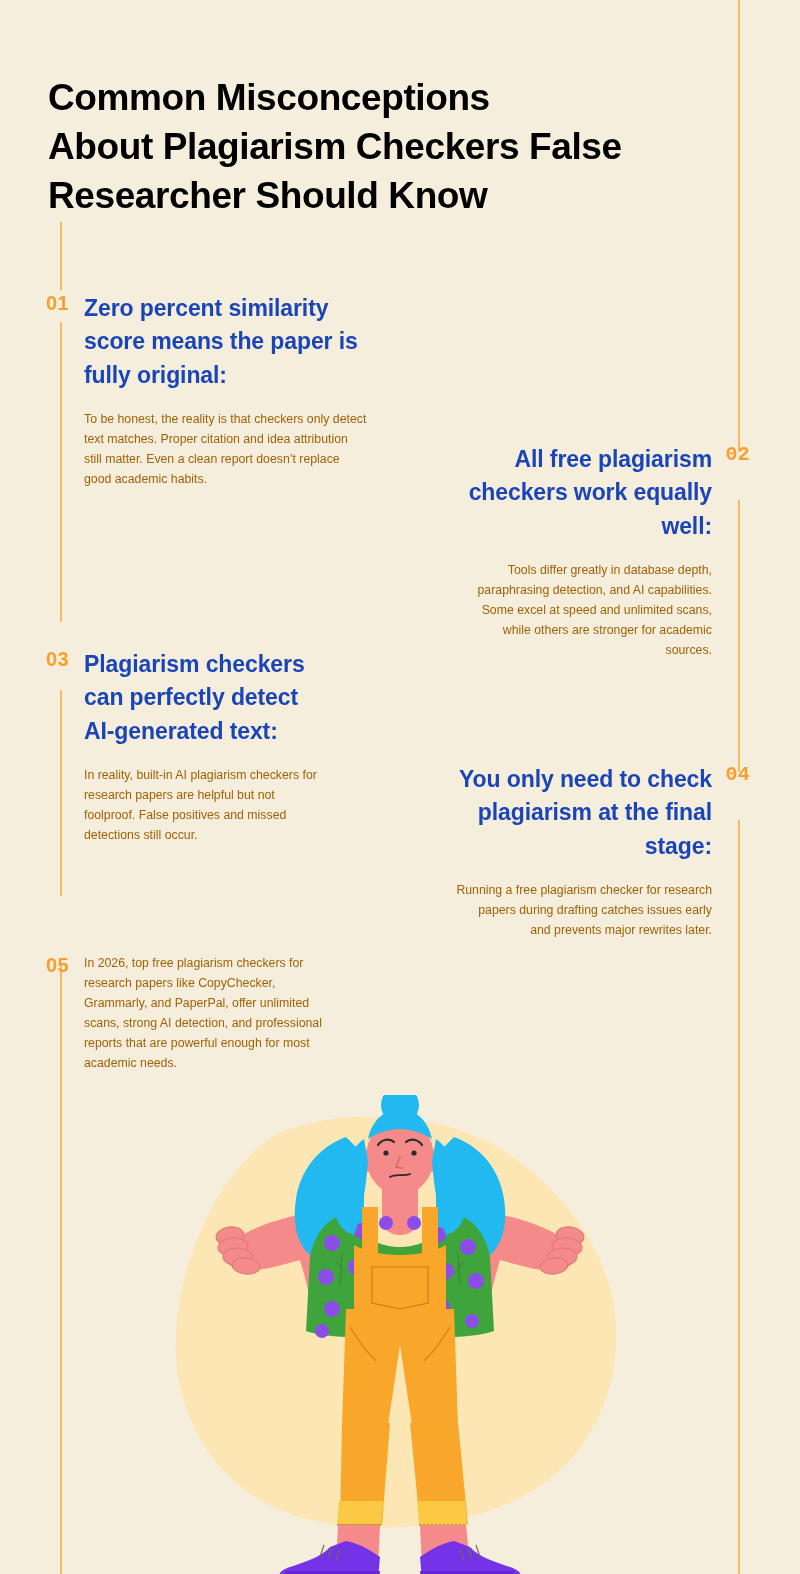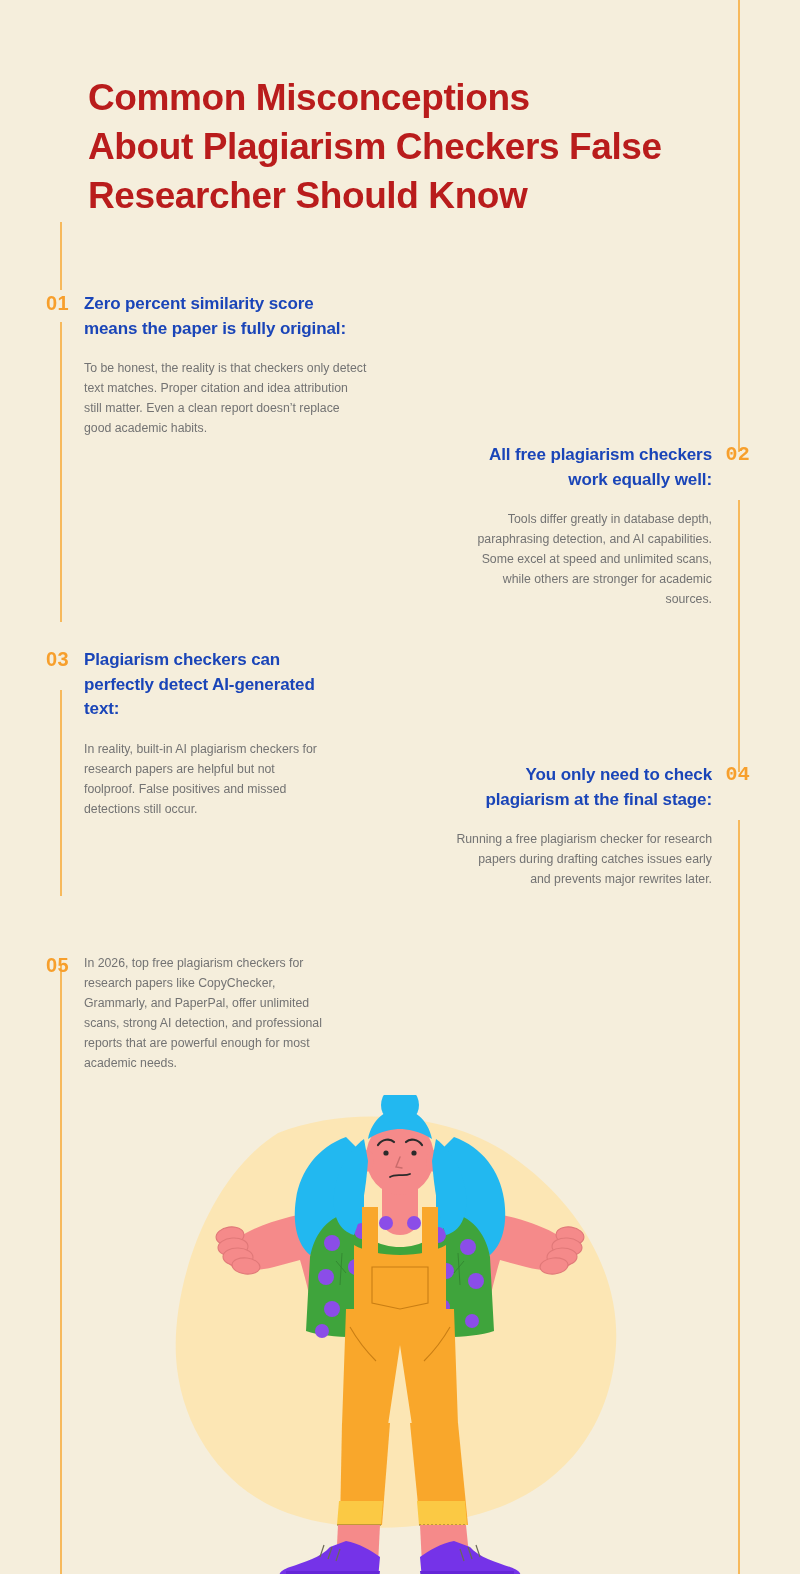--- a/index.html
+++ b/index.html
@@ -12,37 +12,37 @@
   .page{position:relative;width:800px;height:1574px;}
 
   
   .rail{position:absolute;width:2px;background:#F7B95C;}
   .rail-left{left:60px;}
   .rail-right{left:738px;}
 
   
   .title{
     position:absolute;left:48px;top:48px;width:640px;
-    color:#b91c1c;font-size:37px;line-height:1.33;
-    font-weight:700;letter-spacing:-0.4px;margin-left:40px;
+    color:#000000;font-size:37px;line-height:1.33;
+    font-weight:700;letter-spacing:-0.4px;
   }
   .title .ln{display:block;}
 
   
   .item{position:absolute;}
   .item .num{
     position:absolute;top:0;
     color:#F79F2C;font-size:20px;font-weight:700;letter-spacing:0.3px;
   }
   .item .head{
-    color:#1A45B8;font-size:17px;line-height:1.45;font-weight:700;
+    color:#1A45B8;font-size:23px;line-height:1.45;font-weight:700;
     margin:0 0 18px 0;letter-spacing:-0.1px;
   }
   .item .body{
-    color:#737373;font-size:12.3px;line-height:1.62;font-weight:400;
+    color:#a16207;font-size:12.3px;line-height:1.62;font-weight:400;
   }
   .item.left{text-align:left;}
   .item.right{text-align:right;}
   .item.left .num{left:-38px;}
   .item.right .num{right:-38px;font-family:Liberation Mono, monospace;}
 
   #item1{left:84px;top:292px;width:285px;}
   #item2{left:455px;top:443px;width:257px;}
   #item3{left:84px;top:648px;width:243px;}
   #item4{left:455px;top:763px;width:257px;}

